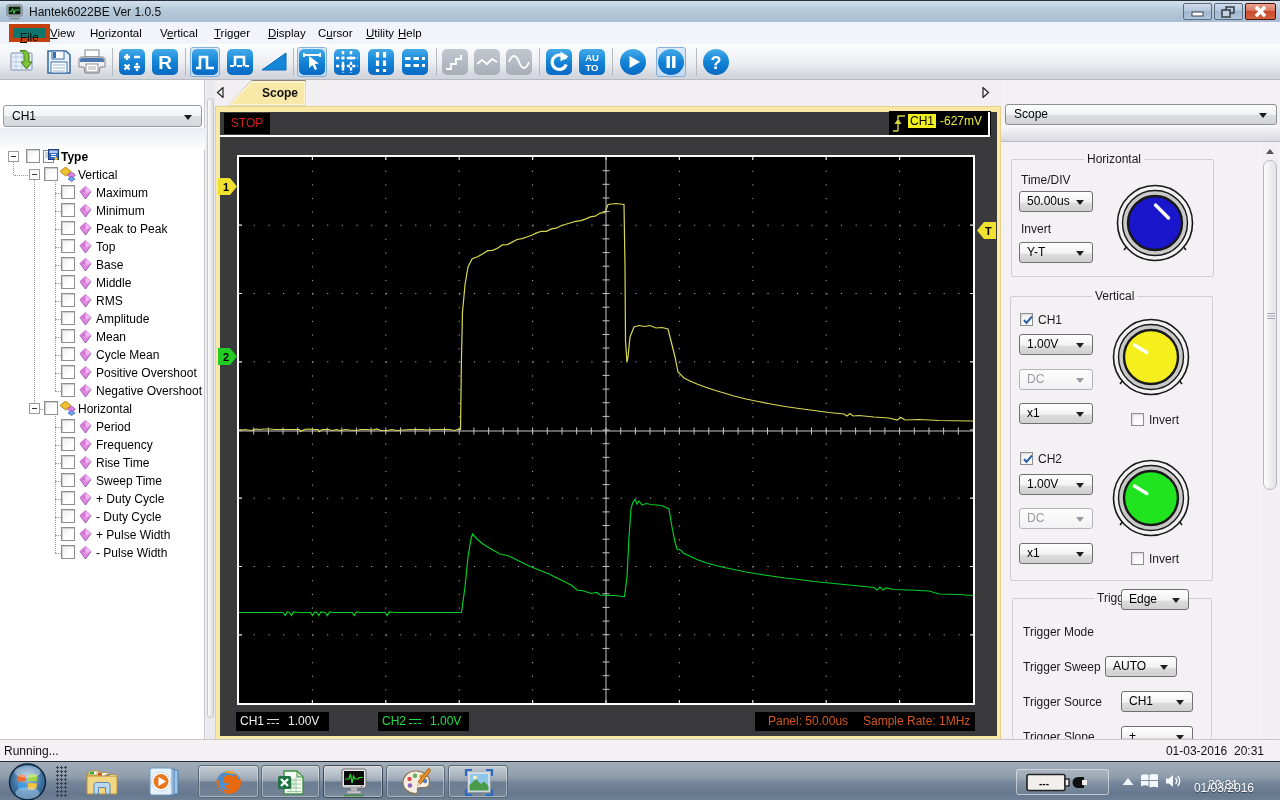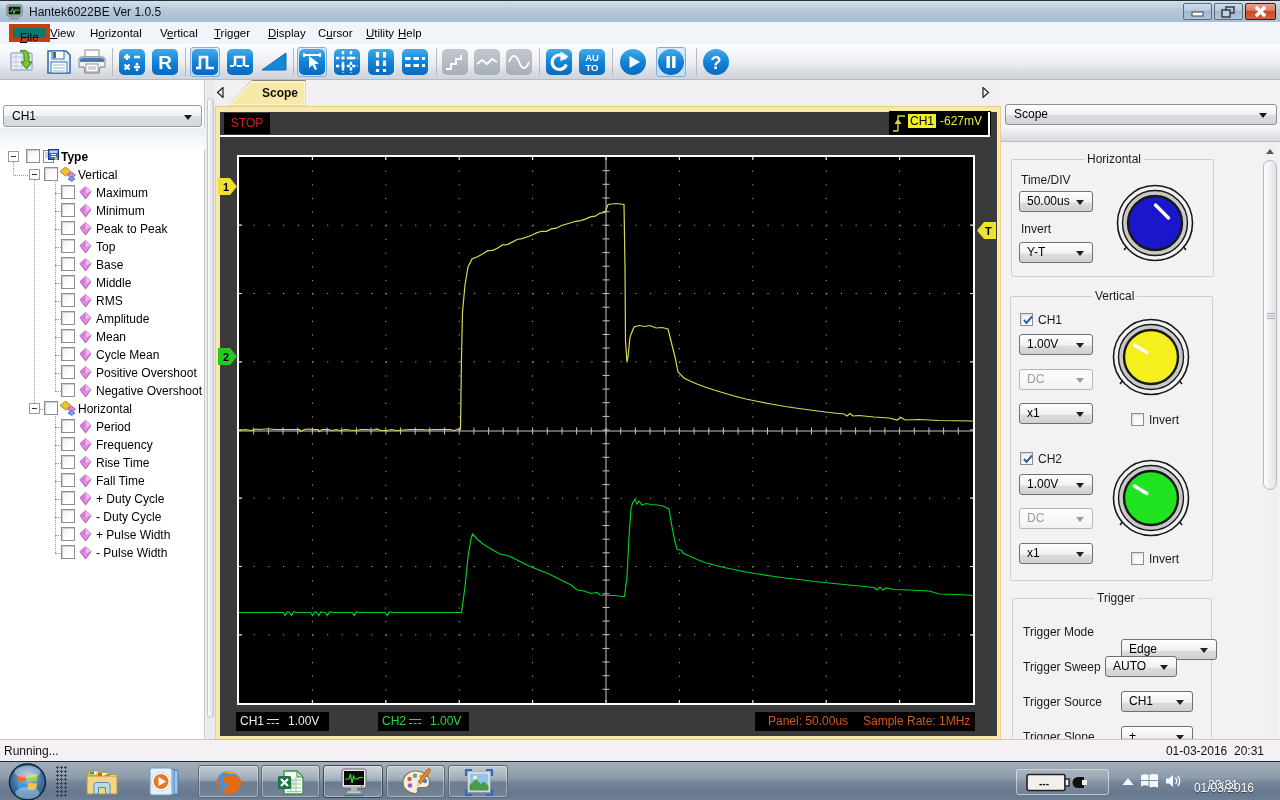--- a/index.html
+++ b/index.html
@@ -473,21 +473,21 @@
           </svg>
           <span style="position:absolute;left:96px">Rise Time</span>
         </div>
     <div class="trow" style="left:0;top:324px;width:204px">
           <div class="cb3" style="left:61px;top:1px"></div>
           <svg width="13" height="14" viewBox="0 0 13 14" style="position:absolute;left:79px;top:2px">
             <path d="M6.5 0.5 L12 5.5 L6.5 13 L1 5.5 Z" fill="#e08ae0" stroke="#9040a0" stroke-width="0.8"></path>
             <path d="M6.5 0.5 L12 5.5 L6.5 7.5 L1 5.5 Z" fill="#f2b8f2"></path>
             <path d="M6.5 0.5 L1 5.5 L6.5 7.5" fill="#d873d8" stroke="none"></path>
           </svg>
-          <span style="position:absolute;left:96px">Fall Time</span>
+          <span style="position:absolute;left:96px">Sweep Time</span>
         </div>
     <div class="trow" style="left:0;top:342px;width:204px">
           <div class="cb3" style="left:61px;top:1px"></div>
           <svg width="13" height="14" viewBox="0 0 13 14" style="position:absolute;left:79px;top:2px">
             <path d="M6.5 0.5 L12 5.5 L6.5 13 L1 5.5 Z" fill="#e08ae0" stroke="#9040a0" stroke-width="0.8"></path>
             <path d="M6.5 0.5 L12 5.5 L6.5 7.5 L1 5.5 Z" fill="#f2b8f2"></path>
             <path d="M6.5 0.5 L1 5.5 L6.5 7.5" fill="#d873d8" stroke="none"></path>
           </svg>
           <span style="position:absolute;left:96px">+ Duty Cycle</span>
         </div>
@@ -689,21 +689,21 @@
       <circle cx="45" cy="45" r="37.5" fill="#f2f2f2" stroke="#181818" stroke-width="1.6"></circle>
       <circle cx="45" cy="45" r="32.5" fill="#c9c9c9" stroke="#181818" stroke-width="1.4"></circle>
       <circle cx="45" cy="45" r="27" fill="#21e421" stroke="#181818" stroke-width="2.4"></circle>
       <line x1="28.4" y1="33" x2="40.8" y2="40.5" stroke="#fff" stroke-width="3.4" stroke-linecap="round"></line>
     </svg>
     <div class="wcb" style="left:130px;top:472px"></div>
     <div class="clabel" style="left:148px;top:472px">Invert</div>
     <div class="gbox" style="left:11px;top:518px;width:200px;height:141px;border-bottom:none"></div>
     <div class="glabel" style="left:93px;top:511px">Trigger</div>
     <div class="clabel" style="left:22px;top:545px">Trigger Mode</div>
-    <div class="combo" style="left:120px;top:559px;width:96px">
+    <div class="combo" style="left:120px;top:509px;width:68px">
         <span>Edge</span>
         <div class="arr"></div>
       </div>
     <div class="clabel" style="left:22px;top:580px">Trigger Sweep</div>
     <div class="combo" style="left:104px;top:576px;width:72px">
         <span>AUTO</span>
         <div class="arr"></div>
       </div>
     <div class="clabel" style="left:22px;top:615px">Trigger Source</div>
     <div class="combo" style="left:120px;top:611px;width:72px">

